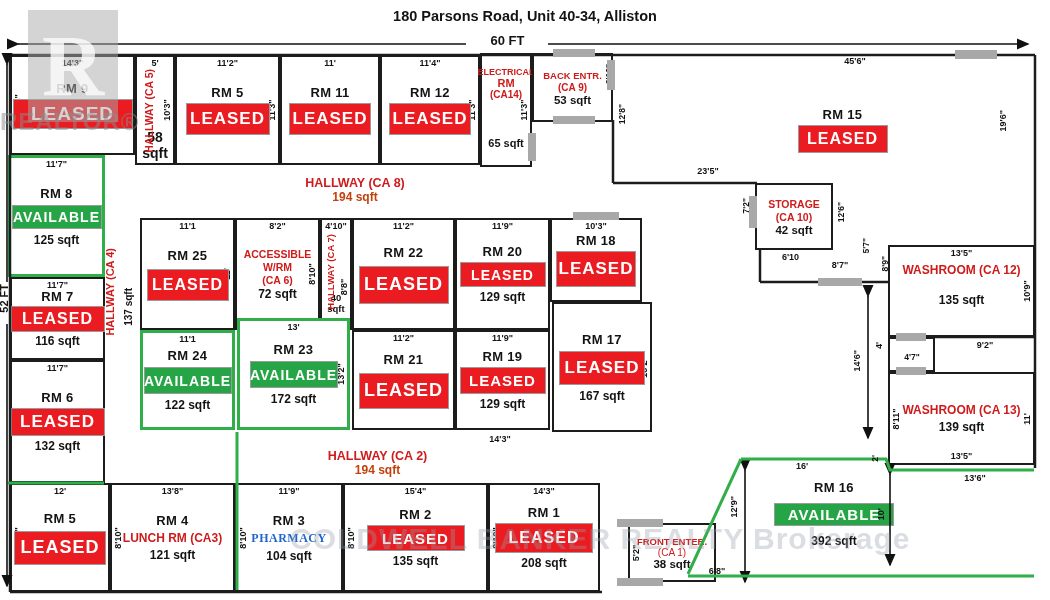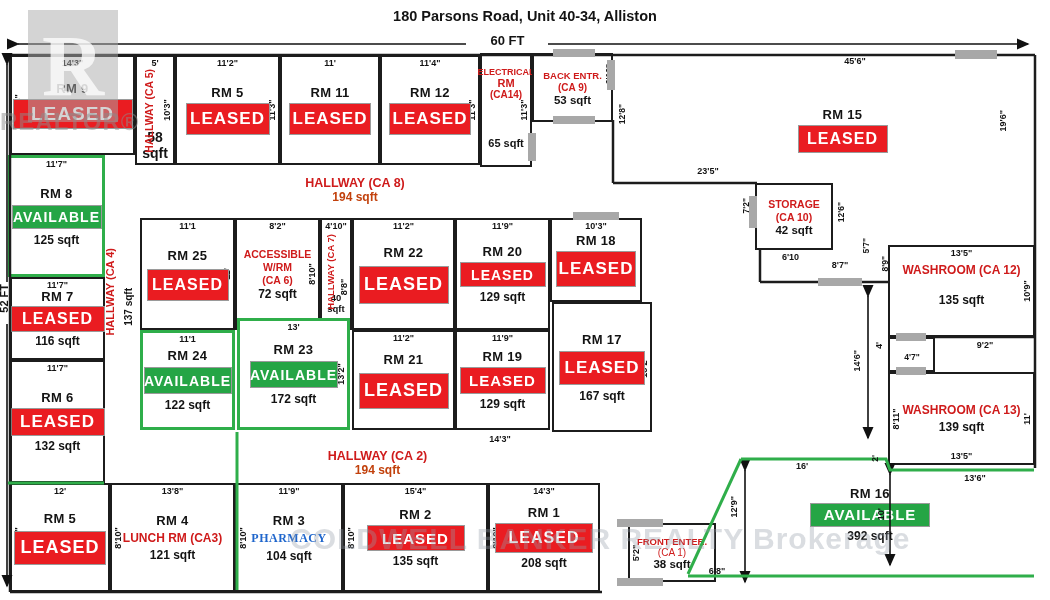--- a/index.html
+++ b/index.html
@@ -325,21 +325,21 @@
     <div class="sqft">208 sqft</div>
   </div>
 
   <div class="room" style="left:628px;top:523px;width:88px;height:59px;gap:0;">
     <div class="dim-left">5'2"</div>
     <div class="red" style="font-size:9.5px;font-weight:bold;">FRONT ENTER.</div>
     <div class="red" style="font-size:10px;font-weight:normal;">(CA 1)</div>
     <div class="sqft" style="font-size:11.5px;">38 sqft</div>
   </div>
 
-  <div class="room nobox" style="left:800px;top:480px;width:140px;height:68px;gap:2px;">
+  <div class="room nobox" style="left:764px;top:480px;width:140px;height:68px;gap:8px;">
     <div class="rname">RM 16</div>
     <div class="badge green" style="width:118px;height:22px;font-size:15px;">AVAILABLE</div>
     <div class="sqft">392 sqft</div>
   </div>
   <div class="dim" style="left:772px;top:461px;width:60px;">16'</div>
   <div class="vtext" style="left:729px;top:496px;font-size:9px;">12'9"</div>
   <div class="vtext" style="left:876px;top:508px;font-size:9px;">10'</div>
   <div class="vtext" style="left:870px;top:455px;font-size:8.5px;">2'</div>
   <div class="dim" style="left:692px;top:566px;width:50px;">6'8"</div>
 

